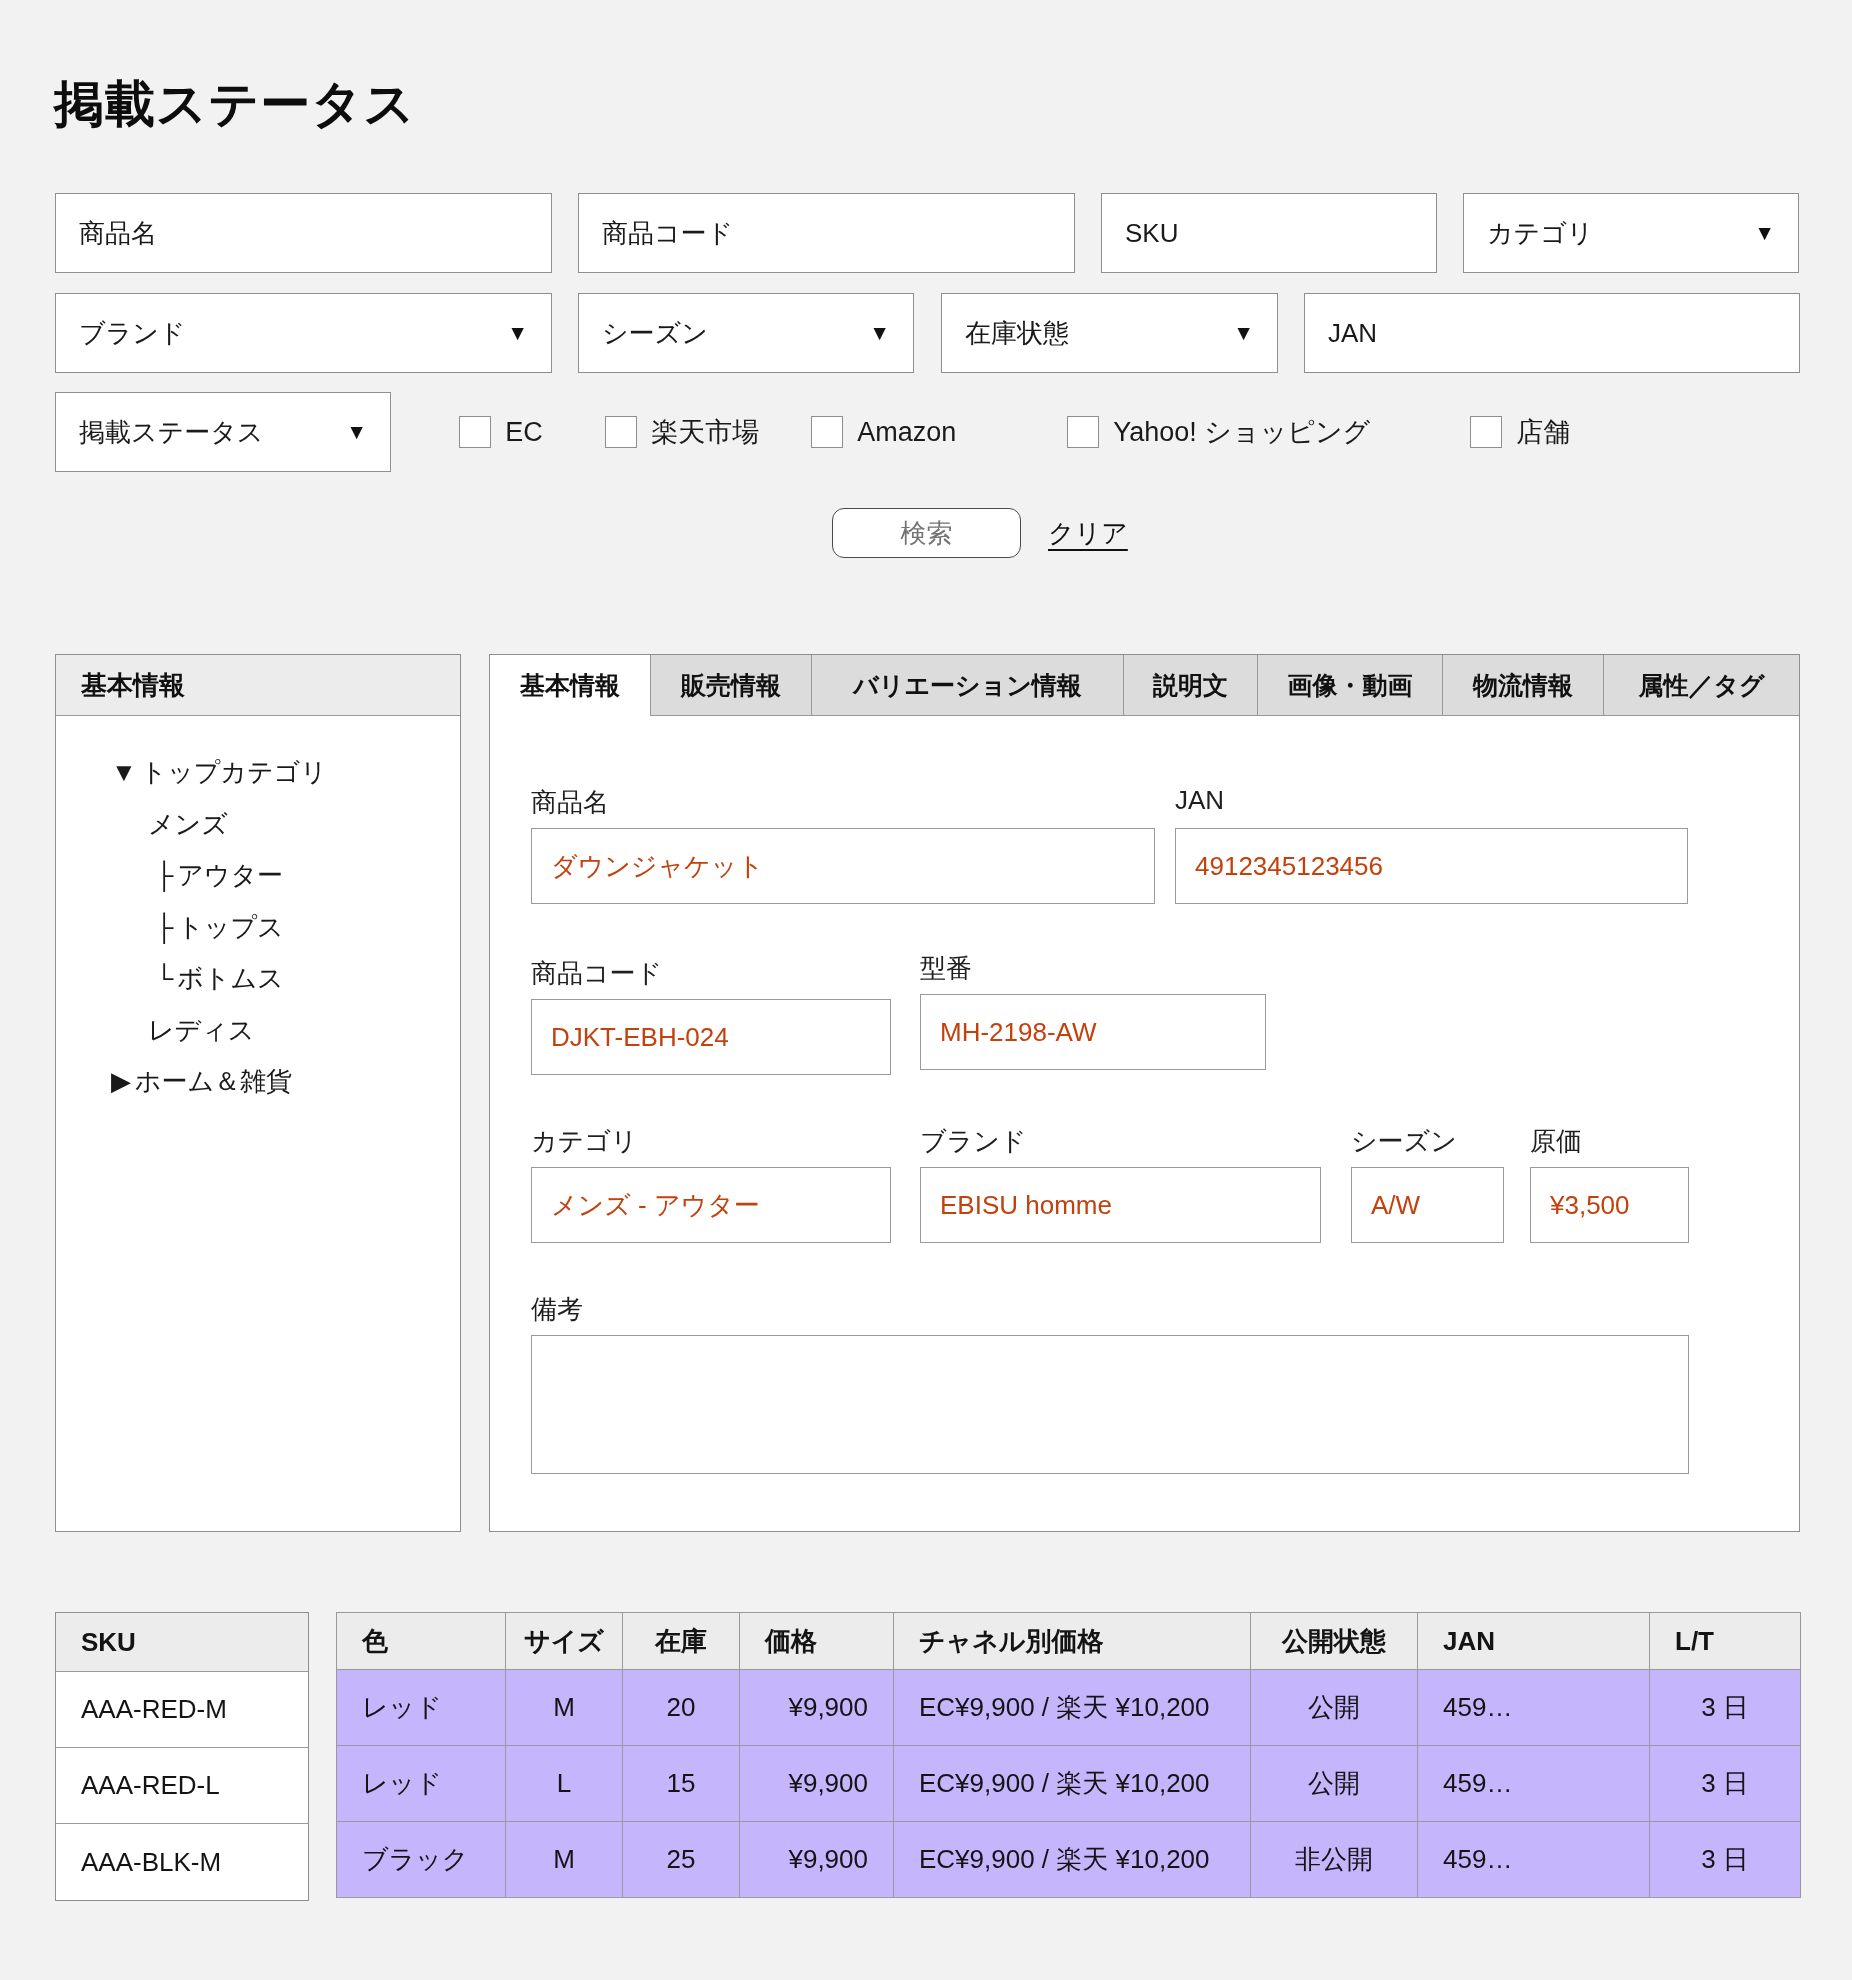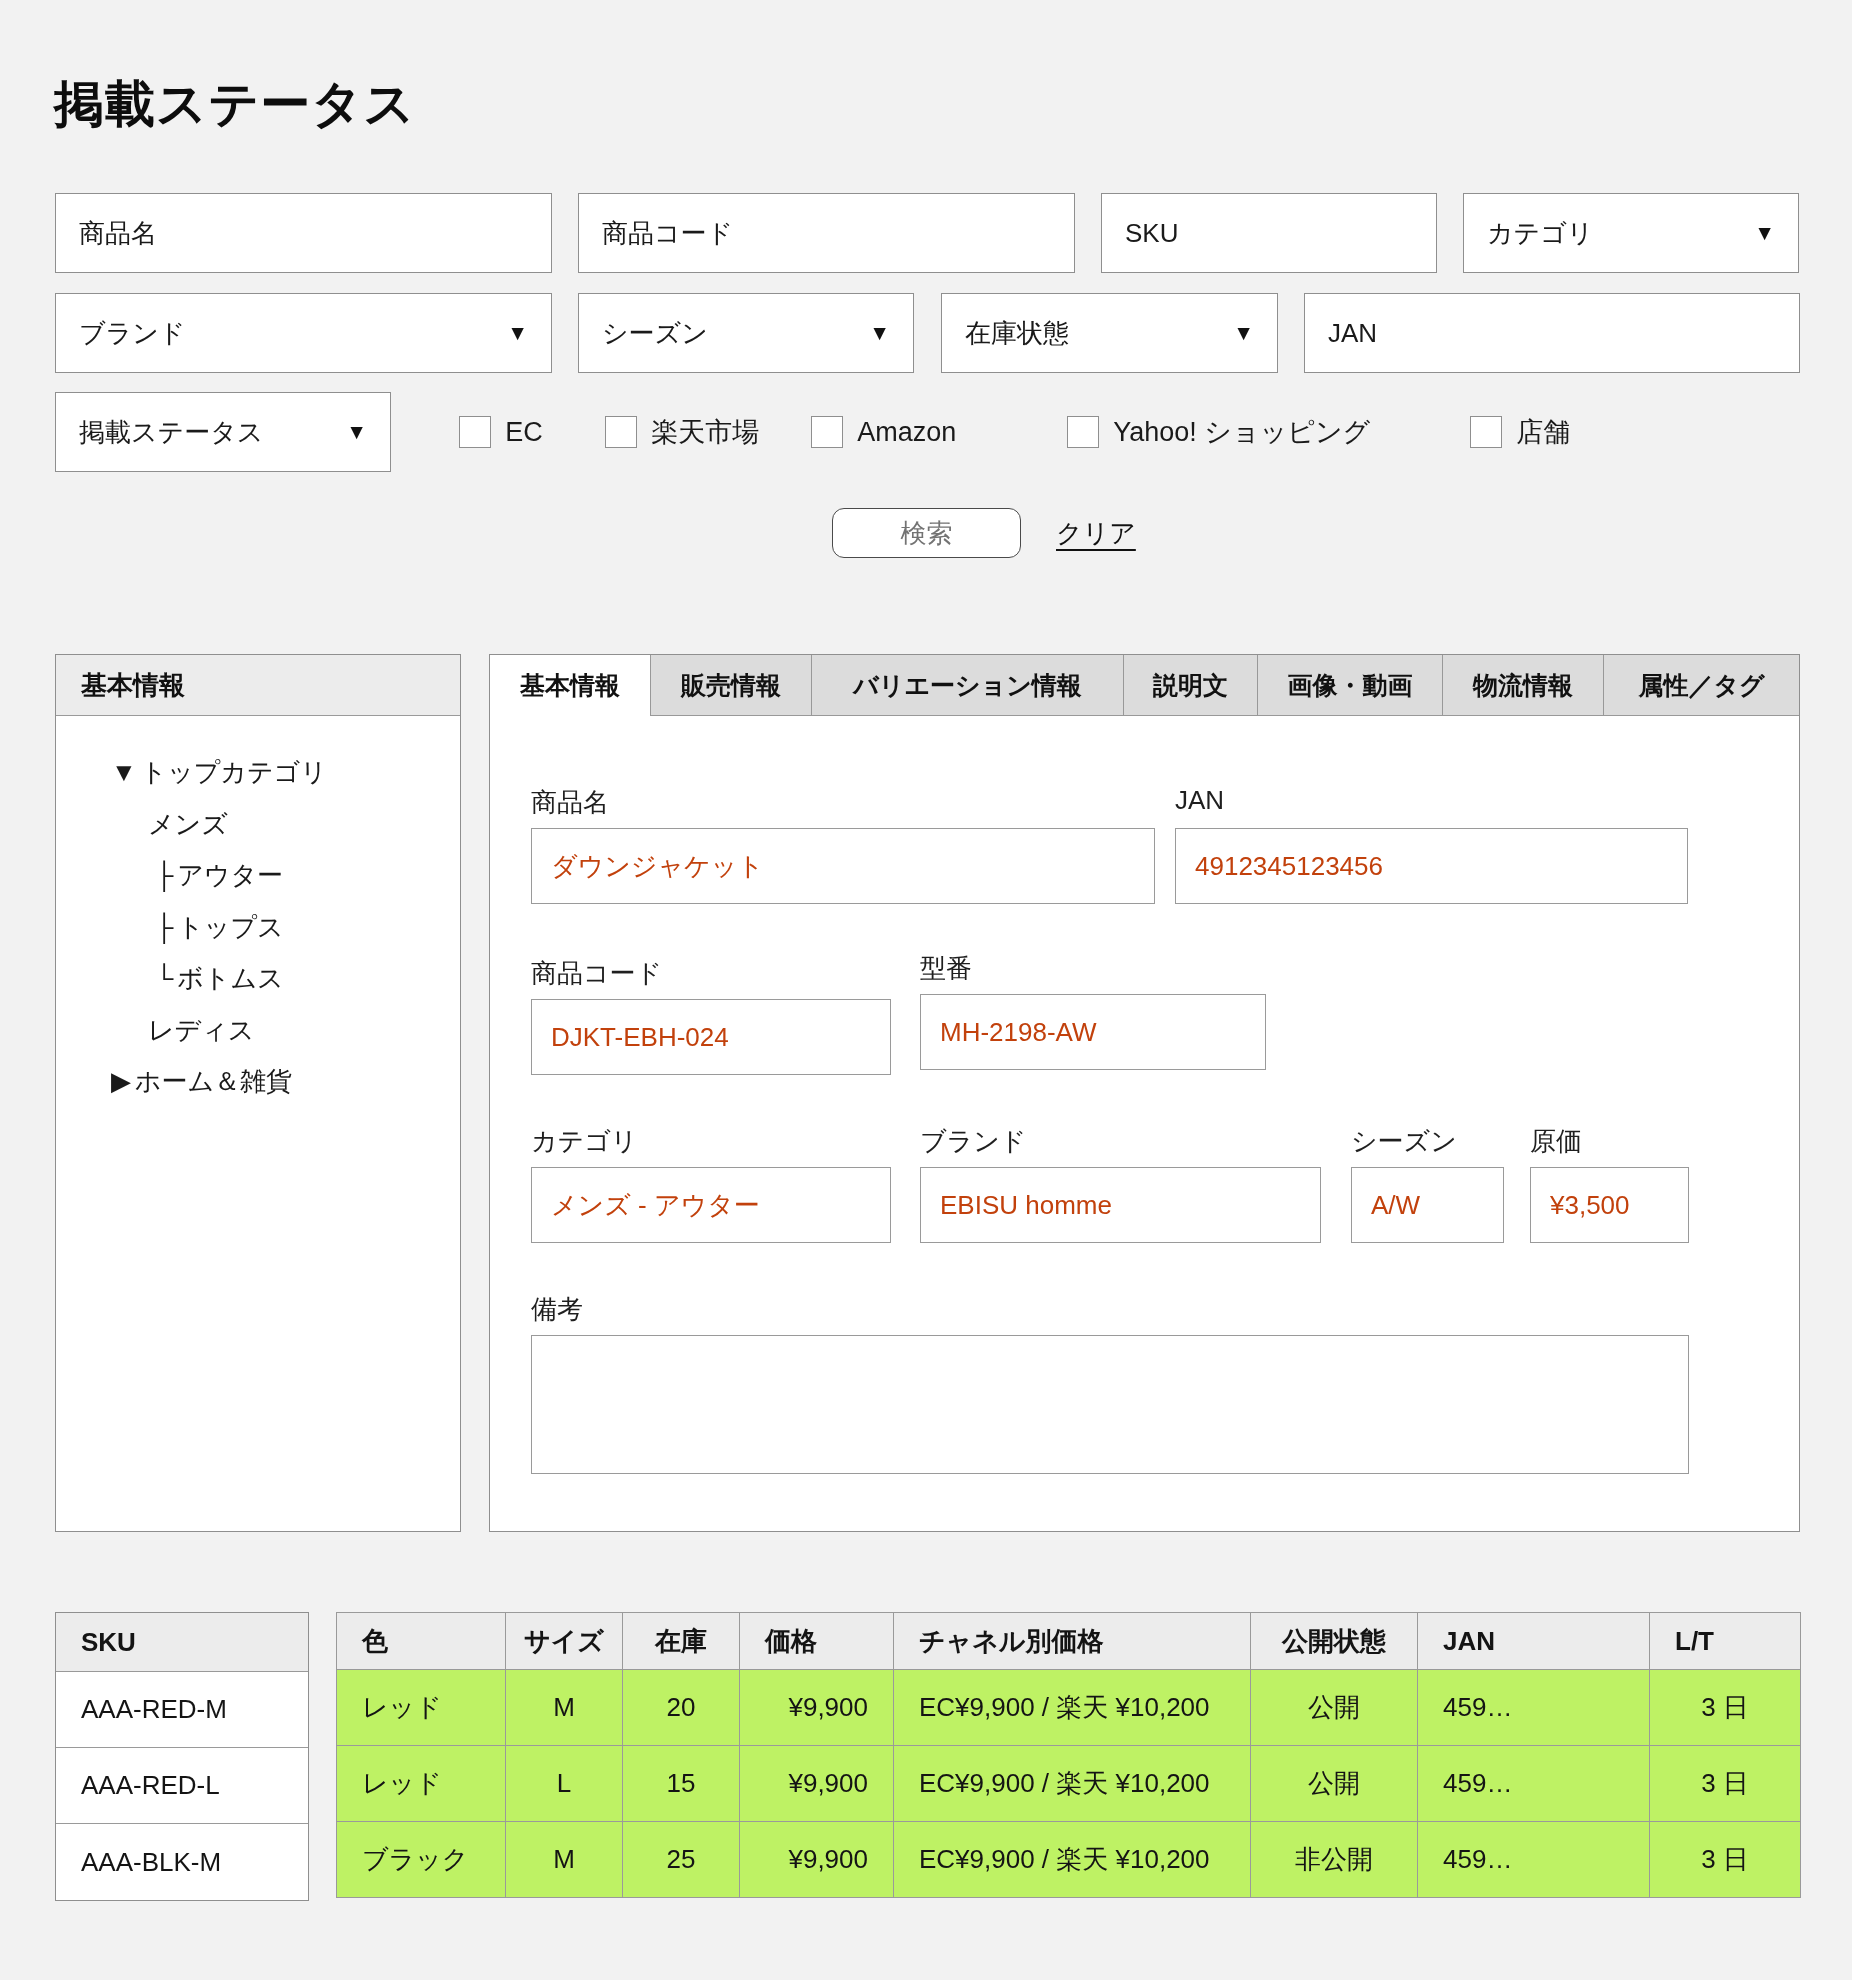--- a/index.html
+++ b/index.html
@@ -38,21 +38,21 @@
   .search-btn {
     position:absolute; left:832px; top:508px; width:189px; height:50px;
     box-sizing:border-box; background:#fff; border:1.9px solid #4a4a4a;
     border-radius:12px; font-size:26px; color:#737373;
     display:flex; align-items:center; justify-content:center; cursor:pointer;
     font-family:inherit;
   }
   .clear-link {
     position:absolute; left:1048px; top:508px; height:50px;
     display:flex; align-items:center; font-size:26px; color:#111;
-    text-decoration:underline; text-underline-offset:6.7px; cursor:pointer;margin-left:8px;
+    text-decoration:underline; text-underline-offset:6.7px; cursor:pointer;
   }
 
   
   .sidebar {
     position:absolute; left:55px; top:654px; width:406px; height:878px;
     box-sizing:border-box; background:#fff; border:1.9px solid #8f8f8f;
   }
   .panel-header {
     height:61px; box-sizing:border-box; background:#ececec;
     border-bottom:1.9px solid #9a9a9a;
@@ -113,21 +113,21 @@
   table.var-table {
     position:absolute; left:336px; top:1612px; width:1463px;
     border-collapse:collapse; background:#fff; table-layout:fixed;
     font-size:26px; color:#141414;
   }
   .var-table th, .var-table td {
     border:1px solid #9a9a9a; box-sizing:border-box; overflow:hidden;
     white-space:nowrap; padding:0;
   }
   .var-table th { height:57px; background:#ececec; font-weight:bold; border-bottom:1.9px solid #999; }
-  .var-table td { height:76px; background:#bef264; }
+  .var-table td { height:76px; background:#c4b5fd; }
   .var-table thead tr, .var-table tbody tr { border:1px solid #9a9a9a; }
   .var-table { border:1.9px solid #8f8f8f; }
   .al  { text-align:left;  padding-left:25px !important; padding-right:7.6px !important; }
   .ac  { text-align:center; }
   .ar  { text-align:right; padding-right:25px !important; }
 </style>
 </head>
 <body>
 
 <div class="page">

